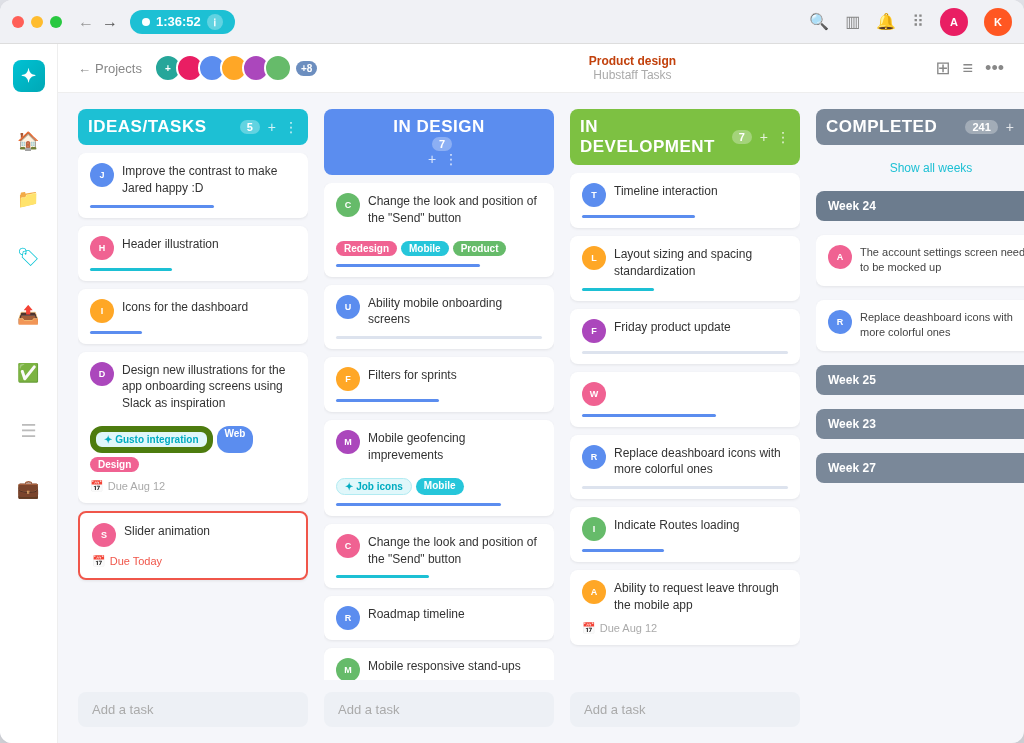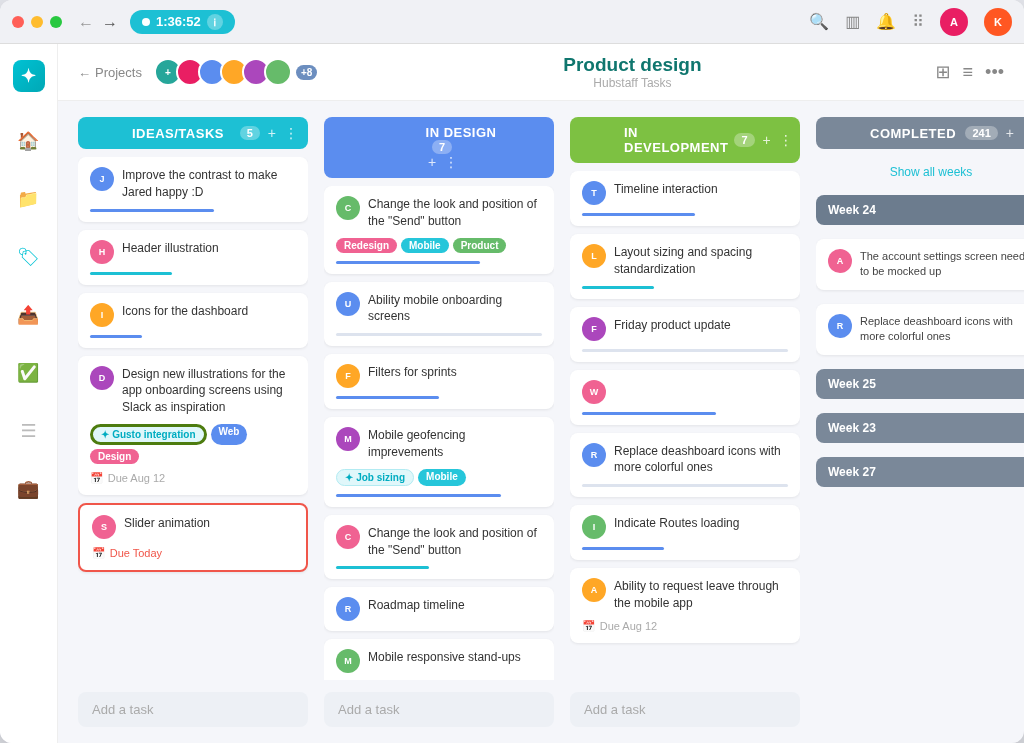--- a/index.html
+++ b/index.html
@@ -191,23 +191,23 @@
       font-weight: 700;
       padding: 2px 5px;
       border-radius: 12px;
       margin-left: 4px;
     }
     .page-title {
       flex: 1;
       text-align: center;
     }
     .page-title h1 {
-      font-size: 19px;
+      font-size: 12px;
       font-weight: 700;
-      color: #0f766e;
+      color: #c2410c;
     }
     .page-title p {
       font-size: 12px;
       color: #aaa;
     }
     .topbar-actions {
       display: flex;
       align-items: center;
       gap: 12px;
     }
@@ -239,25 +239,24 @@
       background: #5b8def;
       border-radius: 8px;
       padding: 8px 10px;
       color: white;
     }
     .column-header.cyan { background: #1dc0d4; }
     .column-header.blue { background: #5b8def; flex-direction: column; }
     .column-header.green { background: #7dc142; }
     .column-header.gray { background: #7a8899; }
     .col-title {
-      font-size: 13px;
+      font-size: 17px;
       font-weight: 700;
       letter-spacing: 0.5px;
       flex: 1;
-      margin-left: 44px;
     }
     .col-count {
       background: rgba(255,255,255,0.3);
       border-radius: 12px;
       padding: 1px 7px;
       font-size: 11px;
       font-weight: 700;
       margin-left: 6px;
     }
     .col-actions {
@@ -318,21 +317,21 @@
       border-radius: 2px;
       margin-top: 8px;
     }
     .bar-blue { background: #5b8def; }
     .bar-cyan { background: #1dc0d4; }
     .bar-light { background: #dde3ee; }
     .tags {
       display: flex;
       flex-wrap: wrap;
       gap: 4px;
-      margin-top: 8px;
+      margin-top: 14px;
     }
     .tag {
       border-radius: 12px;
       padding: 2px 8px;
       font-size: 10px;
       font-weight: 600;
       color: white;
     }
     .tag-pink { background: #f06292; }
     .tag-blue { background: #5b8def; }
@@ -517,21 +516,21 @@
               </div>
               <div class="card-bar bar-blue" style="width:25%;"></div>
             </div>
 
             <div class="card">
               <div class="card-header">
                 <div class="card-avatar" style="background:#ab47bc;">D</div>
                 <span class="card-title">Design new illustrations for the app onboarding screens using Slack as inspiration</span>
               </div>
               <div class="tags">
-                <span class="tag" style="background:#e0f7fa;color:#00acc1;border:3px solid #4d7c0f;">✦ Gusto integration</span>
+                <span class="tag" style="background:#e0f7fa;color:#00acc1;border:6px solid #4d7c0f;">✦ Gusto integration</span>
                 <span class="tag tag-blue">Web</span>
                 <span class="tag tag-pink">Design</span>
               </div>
               <div class="due-date">
                 <span>📅</span>
                 <span>Due Aug 12</span>
               </div>
             </div>
 
             <div class="card highlighted">
@@ -587,21 +586,21 @@
               </div>
               <div class="card-bar bar-blue" style="width:50%;"></div>
             </div>
 
             <div class="card">
               <div class="card-header">
                 <div class="card-avatar" style="background:#ab47bc;">M</div>
                 <span class="card-title">Mobile geofencing imprevements</span>
               </div>
               <div class="tags">
-                <span class="tag" style="background:#e0f7fa;color:#00acc1;border:1px solid #b2ebf2;">✦ Job sizing</span>
+                <span class="tag" style="background:#e0f7fa;color:#00acc1;border:1px solid #b2ebf2;">✦ Job icons</span>
                 <span class="tag tag-teal">Mobile</span>
               </div>
               <div class="card-bar bar-blue" style="width:80%;margin-top:8px;"></div>
             </div>
 
             <div class="card">
               <div class="card-header">
                 <div class="card-avatar" style="background:#f06292;">C</div>
                 <span class="card-title">Change the look and position of the "Send" button</span>
               </div>

